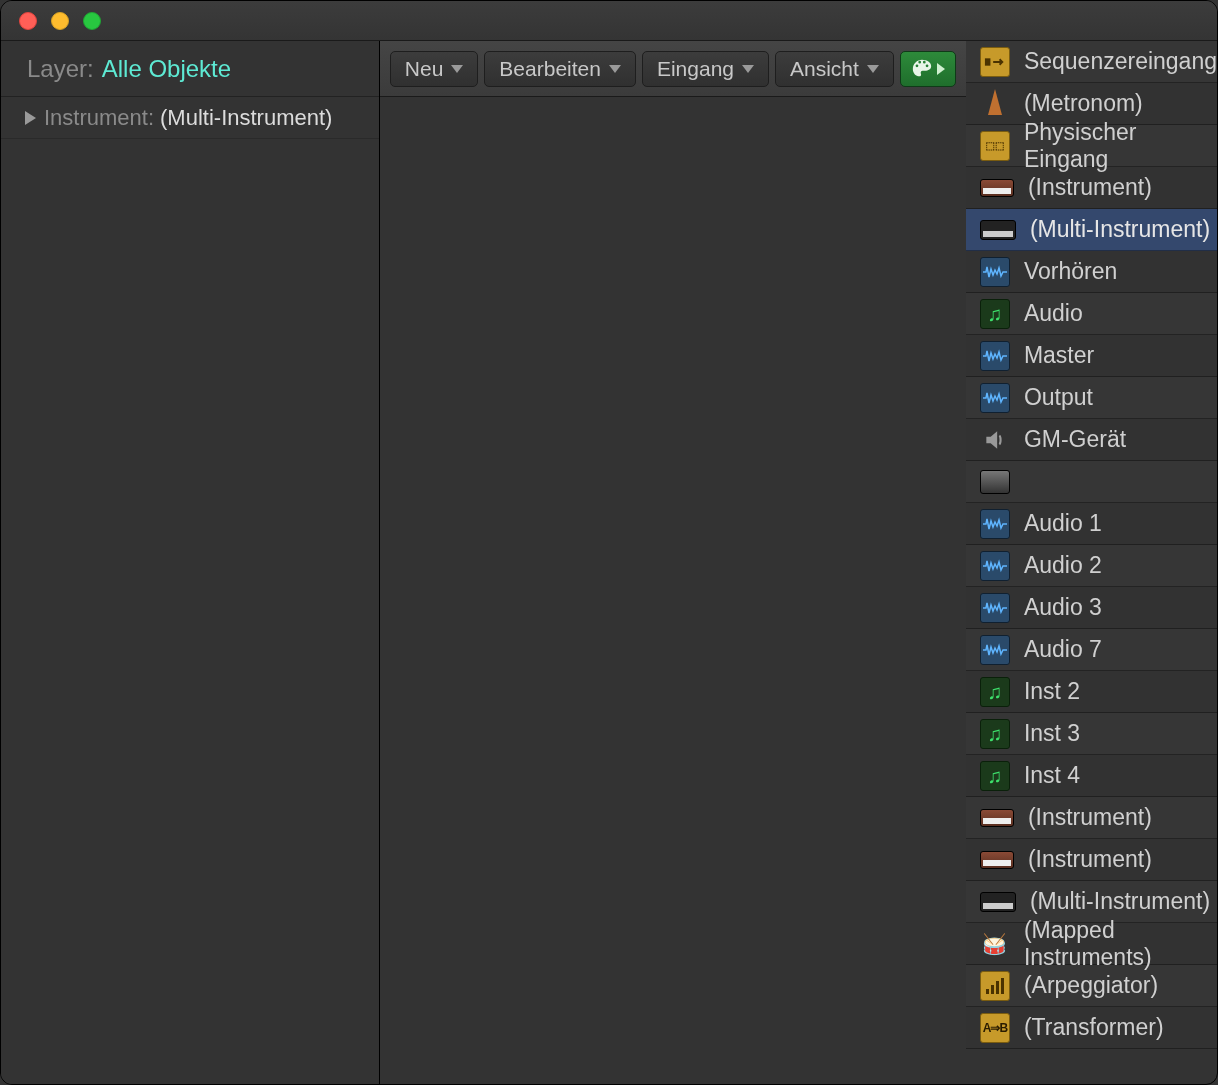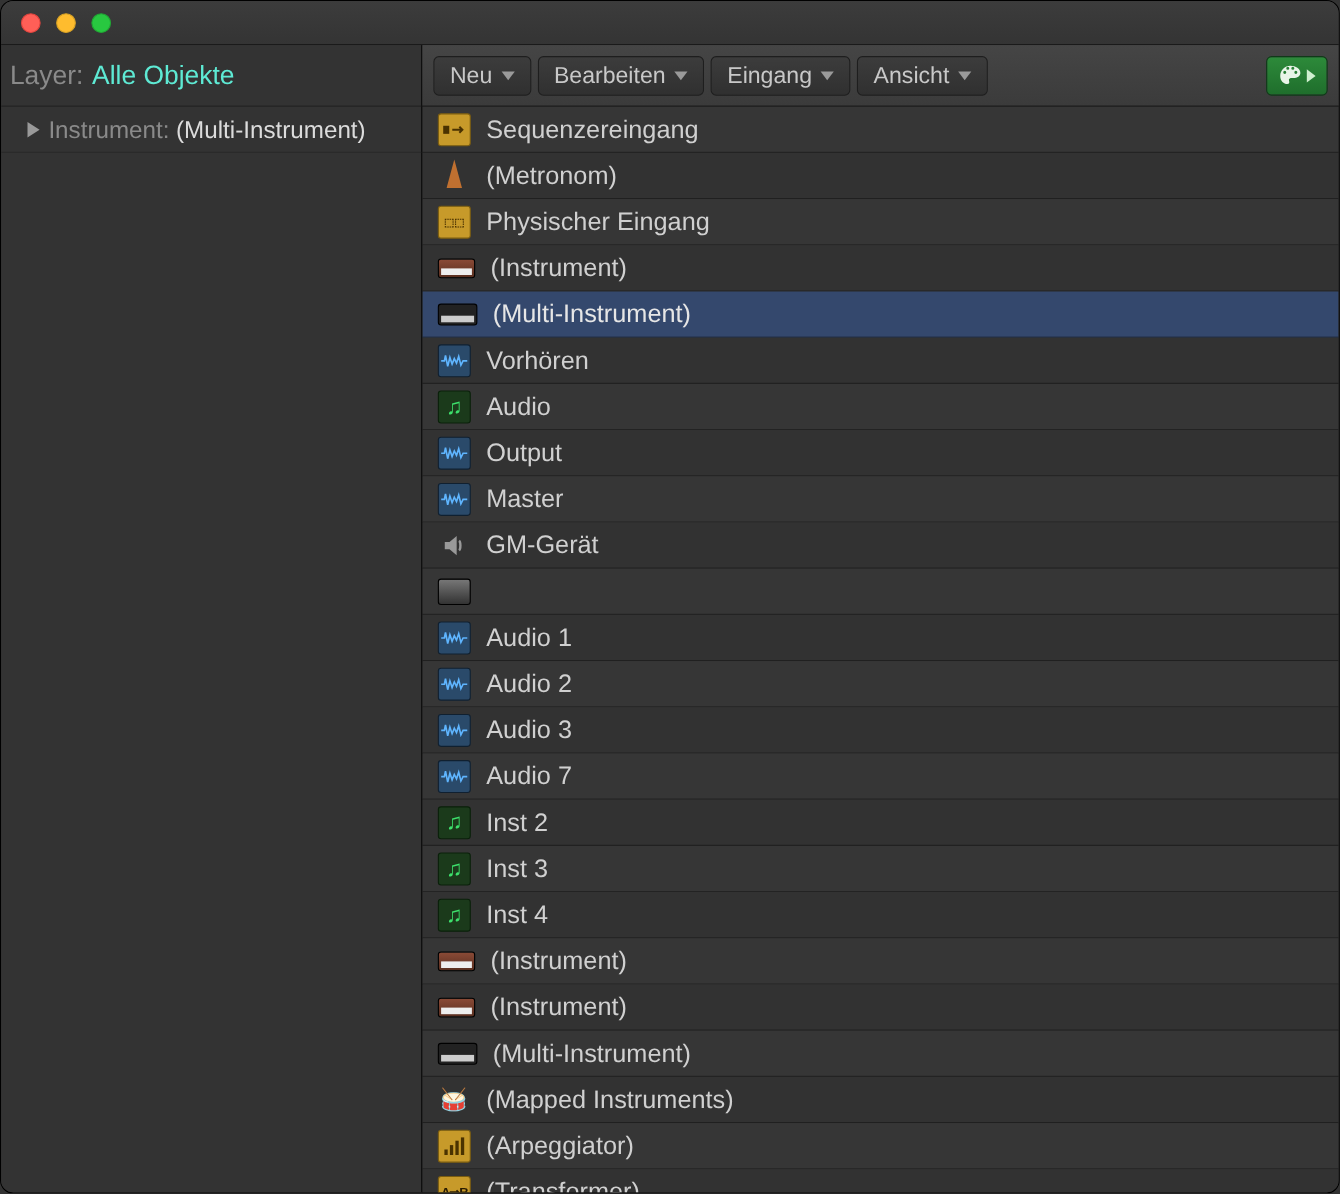--- a/index.html
+++ b/index.html
@@ -43,21 +43,21 @@
   }
   .sidebar {
     width: 383px;
     background: #333333;
     border-right: 1px solid #000;
   }
   .sidebar-header {
     height: 56px;
     display: flex;
     align-items: center;
-    padding-left: 8px;
+    padding-left: 26px;
     border-bottom: 1px solid #222;
     font-size: 24px;
   }
   .sidebar-header .label { color: #8a8a8a; margin-right: 8px; }
   .sidebar-header .value { color: #5eead4; }
   .sidebar-row {
     display: flex;
     align-items: center;
     height: 42px;
     padding-left: 24px;
@@ -70,21 +70,21 @@
     border-bottom: 7px solid transparent;
     border-left: 11px solid #9a9a9a;
     margin-right: 8px;
   }
   .sidebar-row .label { color: #8a8a8a; margin-right: 6px; }
   .sidebar-row .value { color: #dcdcdc; }
 
   .main {
     flex: 1;
     display: flex;
-    flex-direction: column;
+    flex-direction: row;
   }
   .toolbar {
     height: 56px;
     background: linear-gradient(#454545,#3b3b3b);
     border-bottom: 1px solid #1a1a1a;
     display: flex;
     align-items: center;
     gap: 6px;
     padding: 0 10px;
   }
@@ -305,29 +305,29 @@
           <div class="row">
             <div class="icon icon-note">♫</div>
             <span>Audio</span>
           </div>
           <div class="row">
             <div class="icon icon-wave">
               <svg viewBox="0 0 24 14">
                 <polyline points="0,7 3,7 4,2 6,12 8,4 10,10 12,5 14,9 16,3 18,11 20,7 24,7" fill="none" stroke="#5fb5ff" stroke-width="1.5"></polyline>
               </svg>
             </div>
+            <span>Master</span>
+          </div>
+          <div class="row">
+            <div class="icon icon-wave">
+              <svg viewBox="0 0 24 14">
+                <polyline points="0,7 3,7 4,2 6,12 8,4 10,10 12,5 14,9 16,3 18,11 20,7 24,7" fill="none" stroke="#5fb5ff" stroke-width="1.5"></polyline>
+              </svg>
+            </div>
             <span>Output</span>
-          </div>
-          <div class="row">
-            <div class="icon icon-wave">
-              <svg viewBox="0 0 24 14">
-                <polyline points="0,7 3,7 4,2 6,12 8,4 10,10 12,5 14,9 16,3 18,11 20,7 24,7" fill="none" stroke="#5fb5ff" stroke-width="1.5"></polyline>
-              </svg>
-            </div>
-            <span>Master</span>
           </div>
           <div class="row">
             <div class="icon icon-speaker">
               <svg width="26" height="26" viewBox="0 0 24 24">
                 <path fill="#999" d="M4 9v6h4l6 5V4L8 9H4z"></path>
                 <path fill="none" stroke="#999" stroke-width="2" d="M16 8c1.5 1 1.5 7 0 8"></path>
               </svg>
             </div>
             <span>GM-Gerät</span>
           </div>

